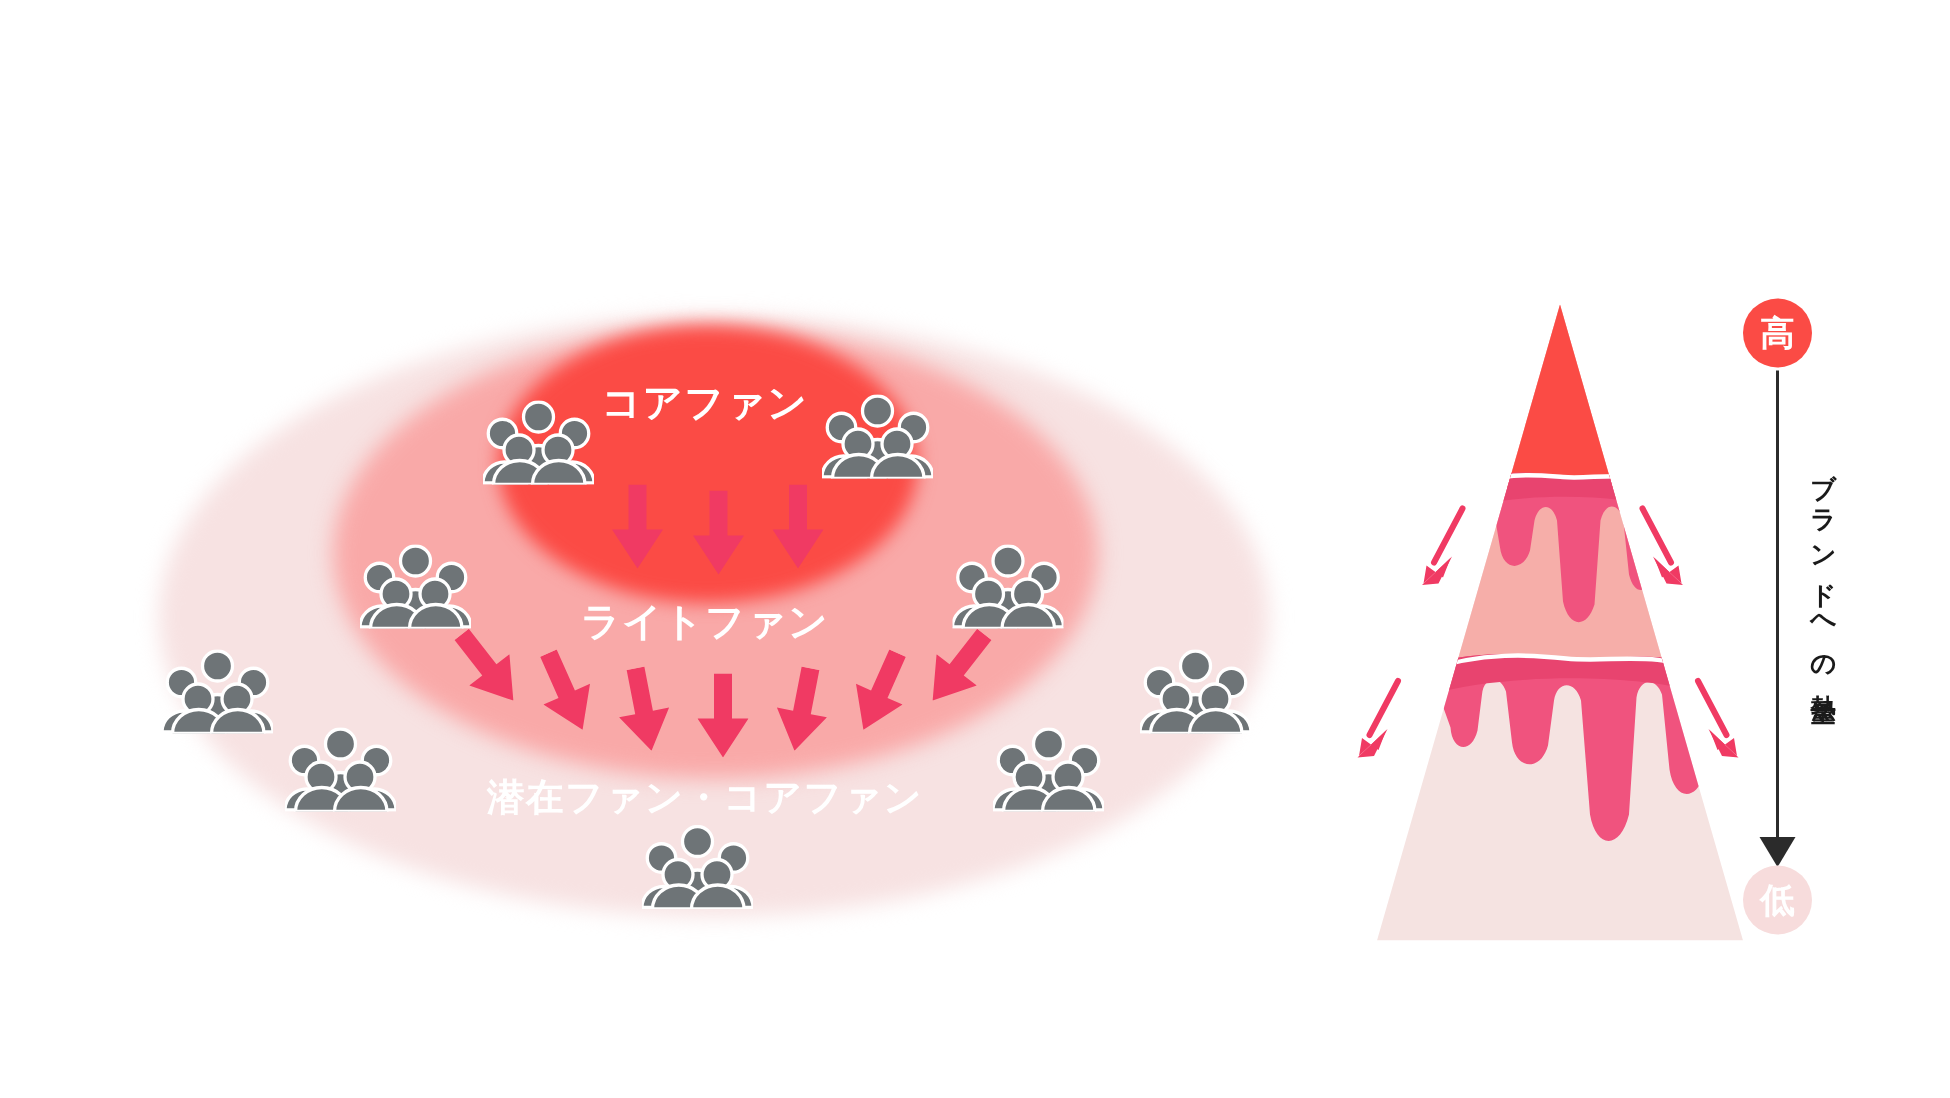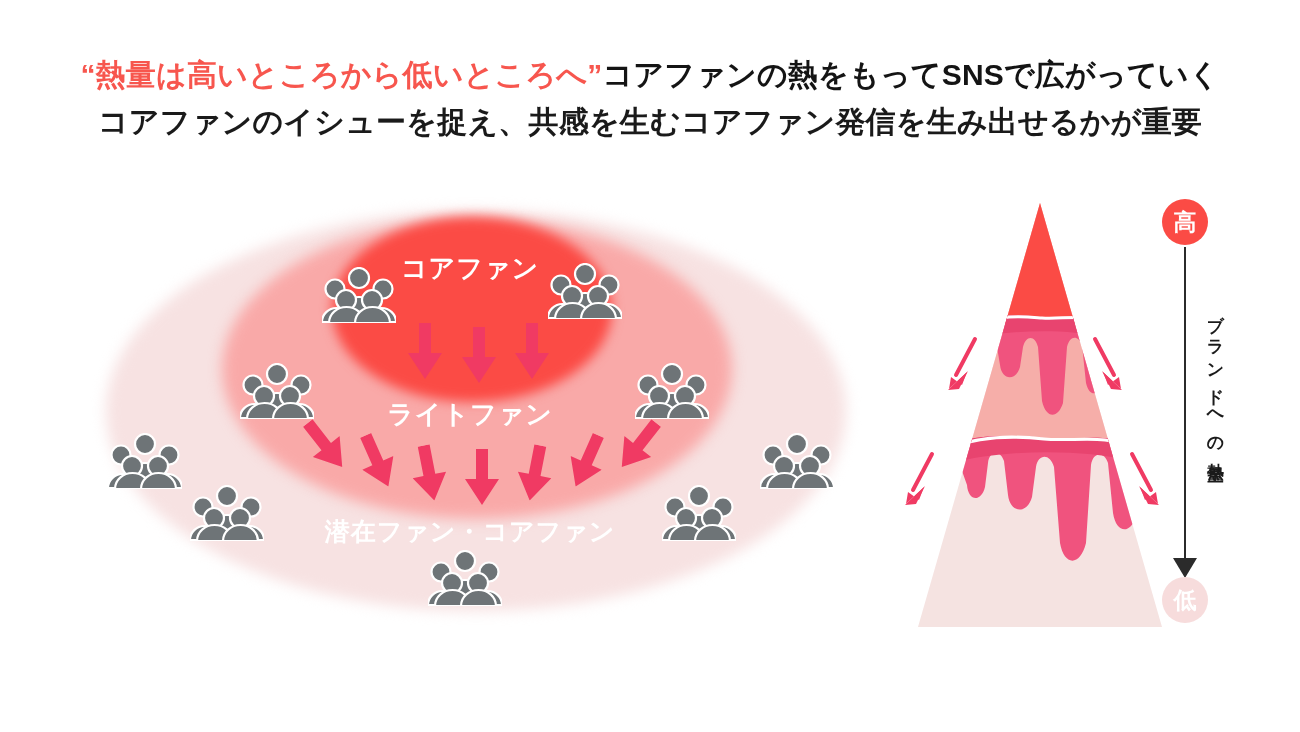--- a/index.html
+++ b/index.html
@@ -88,26 +88,20 @@
     writing-mode:vertical-rl;
     font-size:17px;font-weight:700;color:#1a1a1a;
     letter-spacing:5px;line-height:1;
   }
 </style>
 </head>
 <body>
 
 <div class="stage">
 
-  <div class="headline">
-    <span class="hl-line hl-line1">
-      <span class="quote">“</span><span class="quote">熱量は高いところから低いところへ</span><span class="quote">”</span><span class="hl-dark">コアファンの熱をもってSNSで広がっていく</span>
-    </span>
-    <span class="hl-line hl-line2">コアファンのイシューを捉え、共感を生むコアファン発信を生み出せるかが重要</span>
-  </div>
 
   <div class="venn">
 
     <div class="ell ell-outer" style="background: rgb(247, 226, 226);"></div>
     <div class="ell ell-mid" style="background: rgb(249, 169, 168);"></div>
     <div class="ell ell-core" style="background: rgb(251, 75, 69);"></div>
 
     <div id="arrowsRow1">
         <div class="fat-arrow" style="left: 338px; top: 128px; transform: rotate(0deg);">
           <svg width="34" height="56" viewBox="0 0 34 56">

